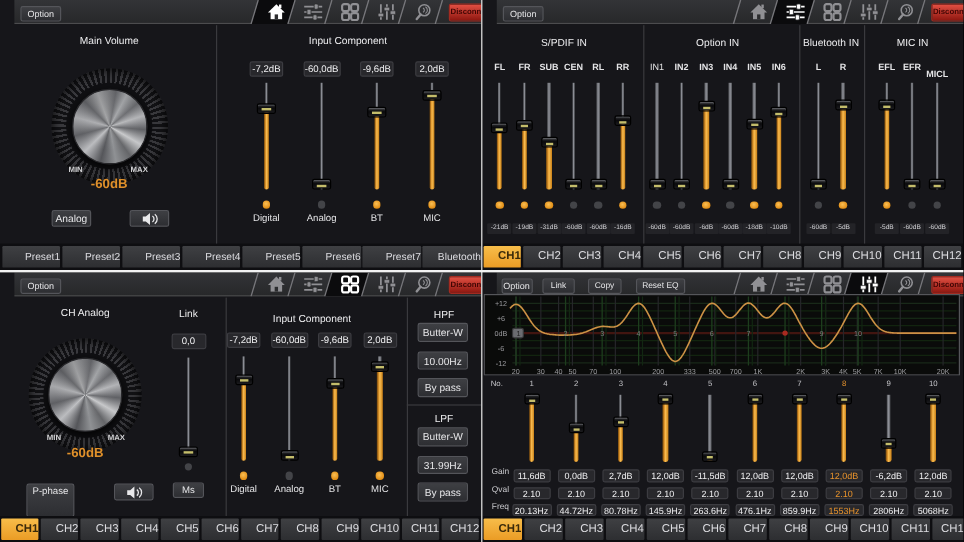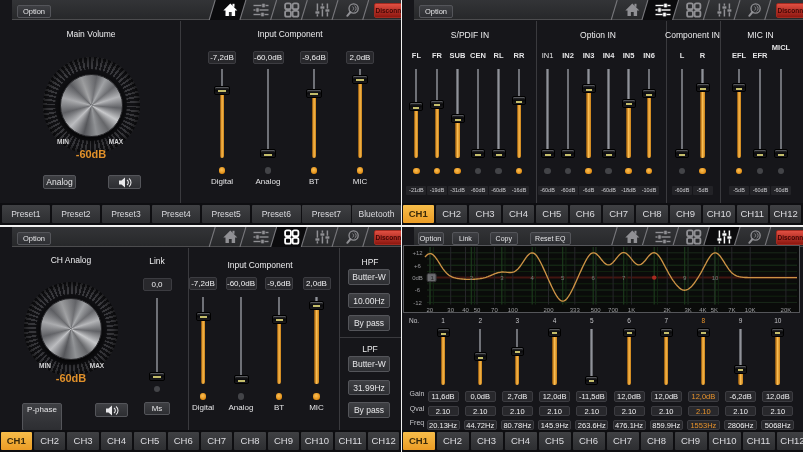--- a/index.html
+++ b/index.html
@@ -22,21 +22,21 @@
 .tkg{position:absolute;width:2.5px;background:linear-gradient(90deg,#505256,#90929a,#4e5054)}
 .tko{position:absolute;width:4.5px;border-radius:2px;
  background:linear-gradient(90deg,#6f440c,#e3982c 35%,#f8bd52 50%,#c97f16)}
 .hnd{position:absolute;height:9px;border-radius:2px;background:linear-gradient(#333437,#0a0a0c 45%,#1b1b1e);
  border:1px solid #000;box-shadow:inset 0 1px 0 #55565a}
 .hnd i{position:absolute;left:3px;right:3px;top:3.4px;height:2px;background:#c4bd6b;display:block}
 .led{position:absolute;width:6.5px;height:6.5px;border-radius:50%}
 .led.on{background:radial-gradient(circle at 45% 40%,#fabf55,#e08a10 75%)}
 .led.off{background:#434448}
 .tab{position:absolute;height:18px;background:linear-gradient(#3f4043,#2d2e31);
- color:#dcdce0;font-size:9.5px;text-align:center;line-height:18px;border-radius:1px}
+ color:#dcdce0;font-size:9.5px;text-align:right;line-height:18px;border-radius:1px}
 .tab.on{background:linear-gradient(#f7bd4a,#eb9c25);color:#3a2a0a;font-weight:bold}
 .seam{position:absolute;background:#f2f2f2;z-index:50}
 .nav{position:absolute;left:190px;top:0;width:172px;height:20px}
 </style></head>
 <body>
 <div class="q" style="left:0;top:0">
     <div class="bar">
       <div class="btn" style="left:5px;top:5px;width:34px;height:13px;line-height:11px;font-size:7.5px">Option</div>
       <svg class="nav" viewBox="0 0 172 20">
         <polygon points="7.2,20 13.2,0 43.9,0 37.9,20" fill="#0b0b0d"></polygon>
@@ -163,21 +163,21 @@
         <path d="M148.5 12 L145.3 15.8" stroke="#909094" stroke-width="2" stroke-linecap="round" fill="none"></path>
         <path d="M150.5 6.7 a2 2 0 0 1 0 3.6 M152.5 5.7 a3.2 3.2 0 0 1 0 5.6" stroke="#909094" stroke-width="0.9" fill="none"></path>
       </svg>
       <div class="disc">Disconnect</div>
     </div>
     <div class="vdiv" style="left:134px"></div>
     <div class="vdiv" style="left:263.5px"></div>
     <div class="vdiv" style="left:318px"></div>
     <div class="ttl" style="left:8.0px;top:29.5px;width:120px;font-size:8.5px">S/PDIF IN</div>
     <div class="ttl" style="left:136.0px;top:29.5px;width:120px;font-size:8.5px">Option IN</div>
-    <div class="ttl" style="left:230.5px;top:29.5px;width:120px;font-size:8.5px">Component IN</div>
+    <div class="ttl" style="left:230.5px;top:29.5px;width:120px;font-size:8.5px">Bluetooth IN</div>
     <div class="ttl" style="left:298.5px;top:29.5px;width:120px;font-size:8.5px">MIC IN</div>
     <div class="lbl" style="left:-0.6px;top:51px;width:30px;font-size:7.5px;font-weight:bold">FL</div>
     <div class="tkg" style="left:12.9px;top:69.0px;height:34.9px"></div>
     <div class="tko" style="left:11.9px;top:106.9px;height:51.1px"></div>
     <div class="hnd" style="left:7.4px;top:102.4px;width:14px">
       <i></i>
     </div>
     <div class="led on" style="left:11.2px;top:167.8px"></div>
     <div class="mchip" style="left:4.4px;top:185.5px">-21dB</div>
     <div class="lbl" style="left:20.0px;top:51px;width:30px;font-size:7.5px;font-weight:bold">FR</div>
@@ -293,21 +293,21 @@
     <div class="led on" style="left:333.8px;top:167.8px"></div>
     <div class="mchip" style="left:327.0px;top:185.5px">-5dB</div>
     <div class="lbl" style="left:343.0px;top:51px;width:30px;font-size:7.5px;font-weight:bold">EFR</div>
     <div class="tkg" style="left:356.5px;top:69.0px;height:81.8px"></div>
     <div class="tkg" style="left:356.5px;top:153.8px;height:4.2px"></div>
     <div class="hnd" style="left:351.0px;top:149.3px;width:14px">
       <i></i>
     </div>
     <div class="led off" style="left:354.8px;top:167.8px"></div>
     <div class="mchip" style="left:348.0px;top:185.5px">-60dB</div>
-    <div class="lbl" style="left:364.0px;top:43px;width:30px;font-size:7.5px;font-weight:bold">MICL</div>
+    <div class="lbl" style="left:364.0px;top:57px;width:30px;font-size:7.5px;font-weight:bold">MICL</div>
     <div class="tkg" style="left:377.5px;top:69.0px;height:81.8px"></div>
     <div class="tkg" style="left:377.5px;top:153.8px;height:4.2px"></div>
     <div class="hnd" style="left:372.0px;top:149.3px;width:14px">
       <i></i>
     </div>
     <div class="led off" style="left:375.8px;top:167.8px"></div>
     <div class="mchip" style="left:369.0px;top:185.5px">-60dB</div>
     <div style="position:absolute;left:0;top:203px;width:401px;height:22px;background:#0e0e11"></div>
     <div class="tab on" style="left:0.5px;top:204.5px;width:31.5px">CH1</div>
     <div class="tab" style="left:33.9px;top:204.5px;width:31.5px">CH2</div>

